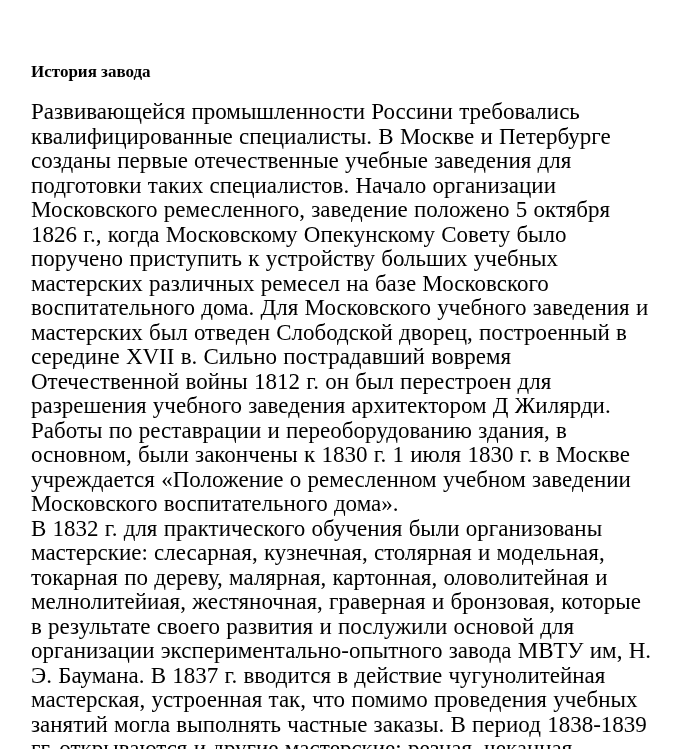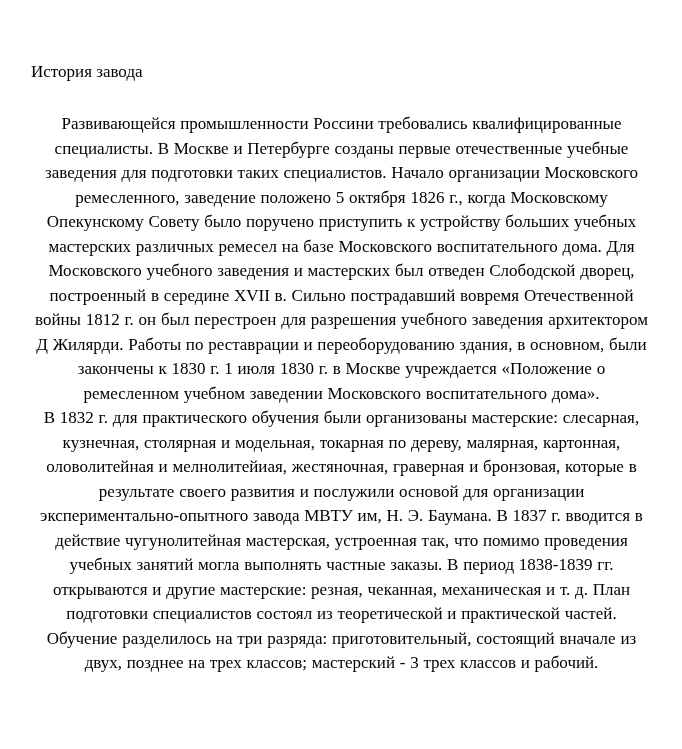--- a/index.html
+++ b/index.html
@@ -13,29 +13,29 @@
     font-family: "Liberation Serif", "DejaVu Serif", serif;
   }
   .page {
     width: 682px;
     height: 749px;
     padding: 59px 30px 0 31px;
     overflow: hidden;
   }
   .doc-title {
     font-size: 17px;
-    font-weight: 400;
+    font-weight: 700;
     line-height: 25px;
-    margin: 0 0 28px 0;
+    margin: 0 0 16px 0;
   }
   .paragraph {
-    font-size: 17px;
+    font-size: 23px;
     line-height: 24.5px;
     margin: 0;
-    text-align: center;
+    text-align: left;
     word-spacing: 0.5px;
   }
   .paragraph.last-para {
     margin-top: 5px;
   }
 </style>
 </head>
 <body>
 
 <div class="page">

